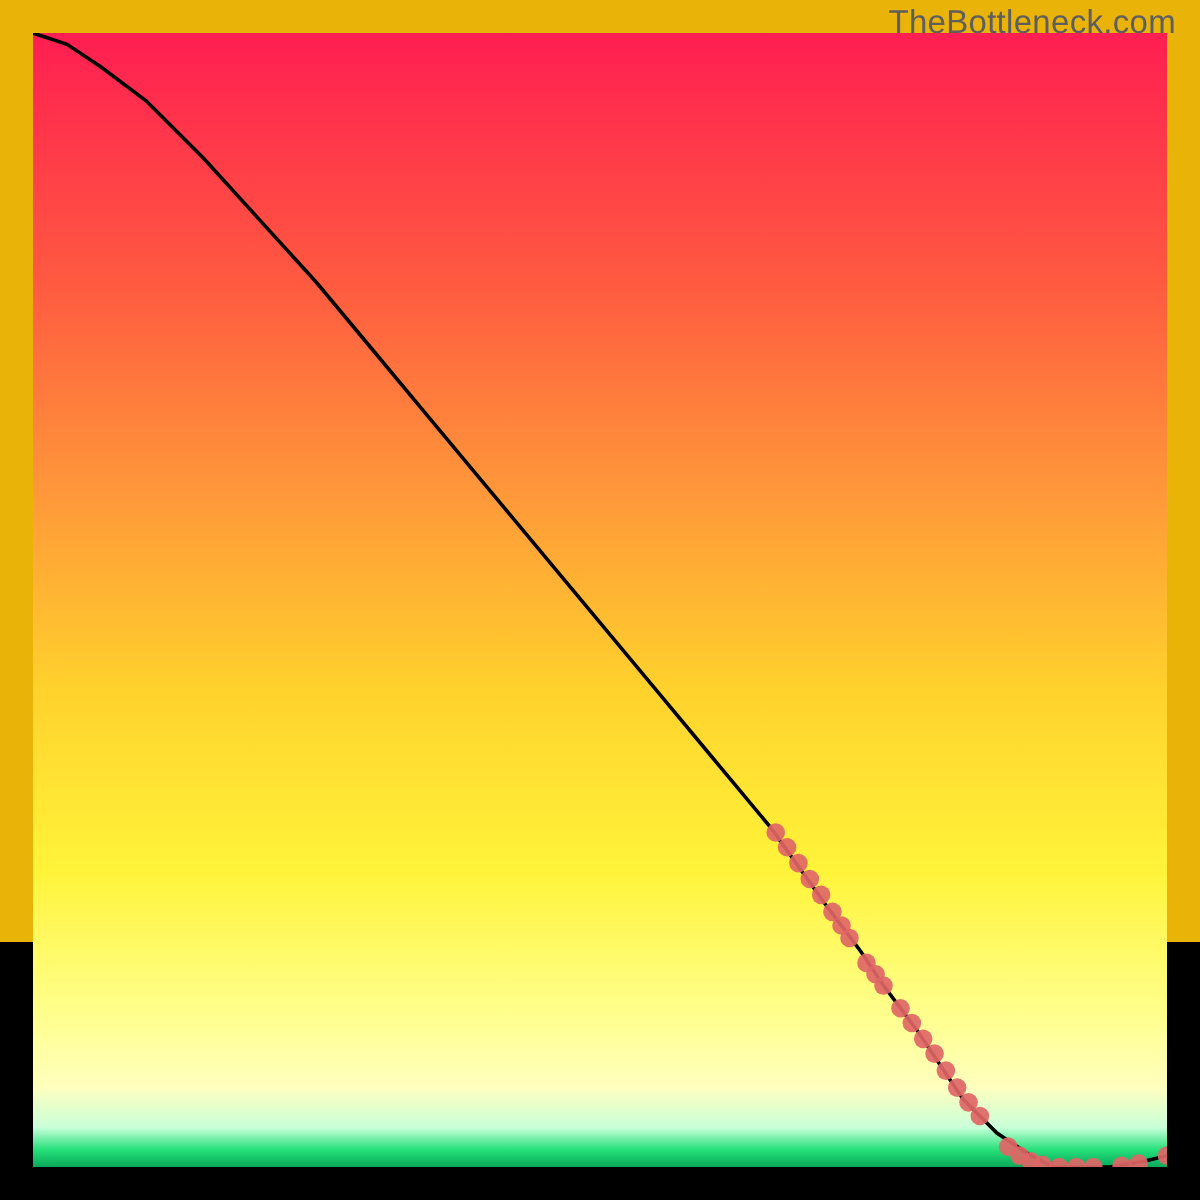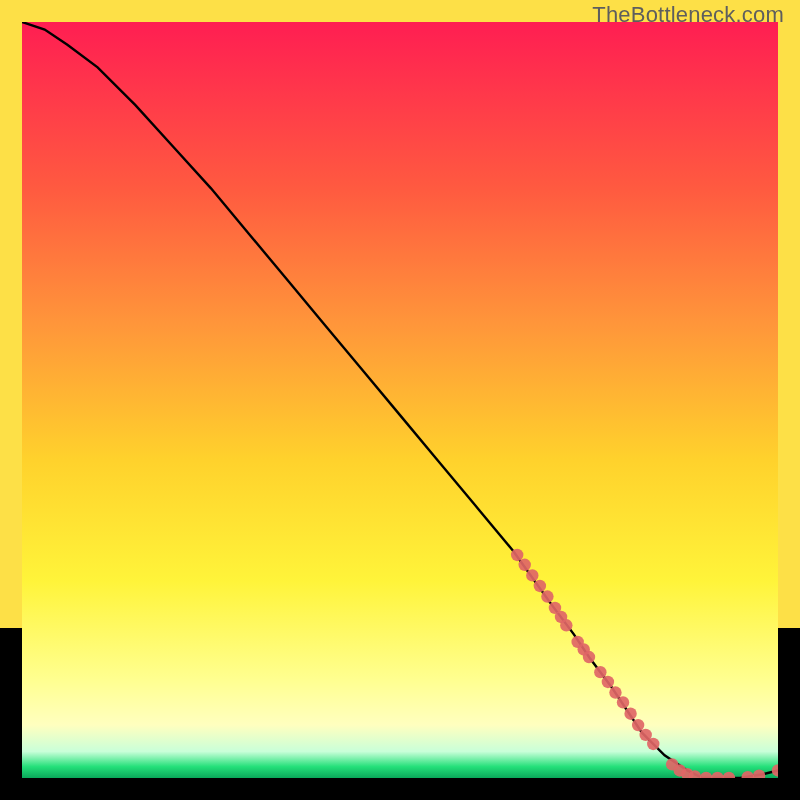--- a/index.html
+++ b/index.html
@@ -8,21 +8,21 @@
     width: 800px;
     height: 800px;
     background: #000000;
     overflow: hidden;
     font-family: Arial, Helvetica, sans-serif;
   }
   .stage {
     position: relative;
     width: 800px;
     height: 628px;
-    background: #fde047;
+    background: #eab308;
   }
   .watermark {
     position: absolute;
     top: 2px;
     right: 16px;
     color: #5e5e5e;
     font-size: 22px;
     letter-spacing: 0.2px;
     font-weight: 400;
     z-index: 10;

